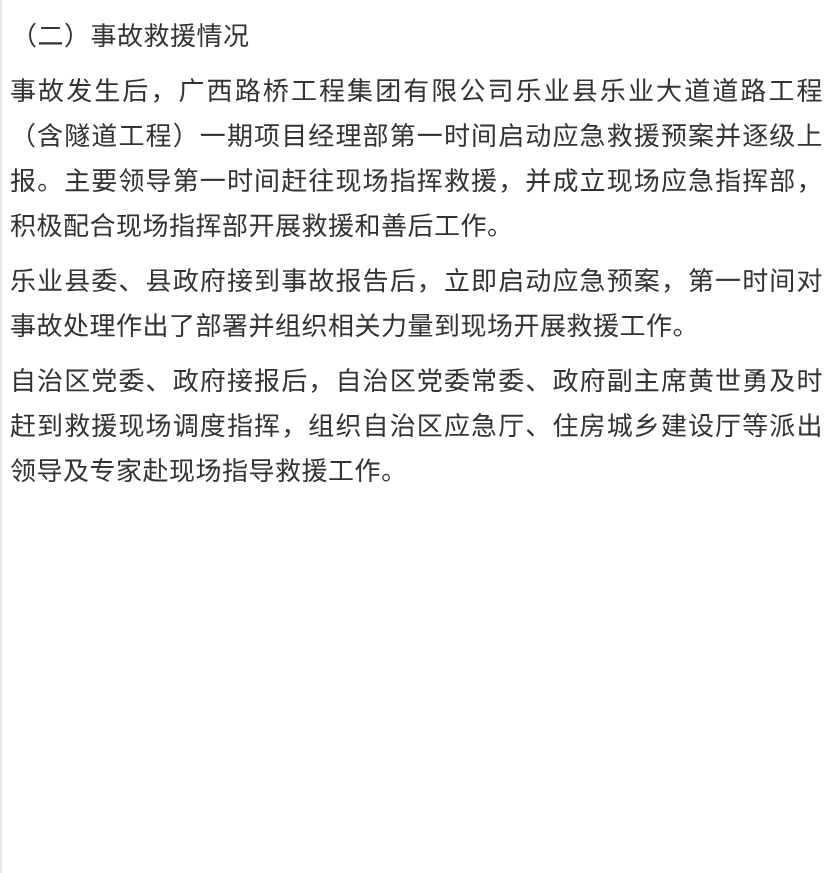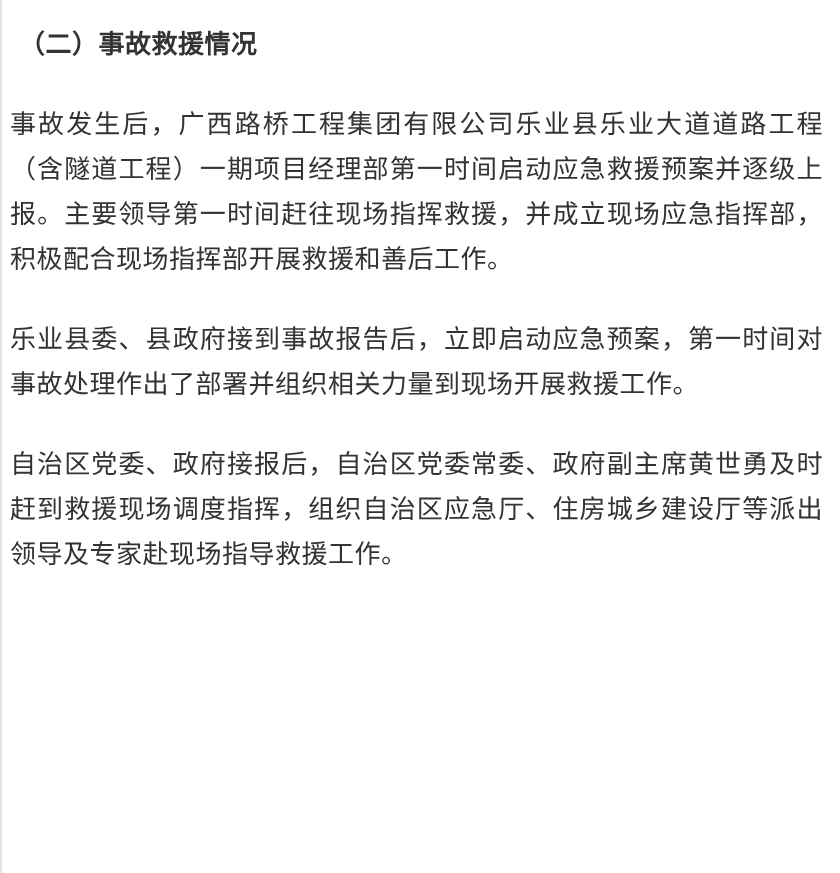--- a/index.html
+++ b/index.html
@@ -27,29 +27,29 @@
     bottom: 0;
     width: 2px;
     background: var(--left-border);
   }
   .page {
     padding: 13px 17px 13px 10px;
   }
   .section-heading {
     font-size: 26px;
     line-height: 45px;
-    font-weight: 700;
-    margin: 9px;
+    font-weight: 400;
+    margin: 1px;
     color: var(--text);
     letter-spacing: 0.5px;
   }
   .paragraph {
     font-size: 26px;
     line-height: 45px;
-    margin: 35px 0;
+    margin: 10px 0;
     text-align: justify;
     text-justify: inter-ideograph;
     color: var(--text);
     letter-spacing: 0.5px;
   }
   .paragraph:last-child {
     margin-bottom: 0;
   }
 </style>
 </head>

